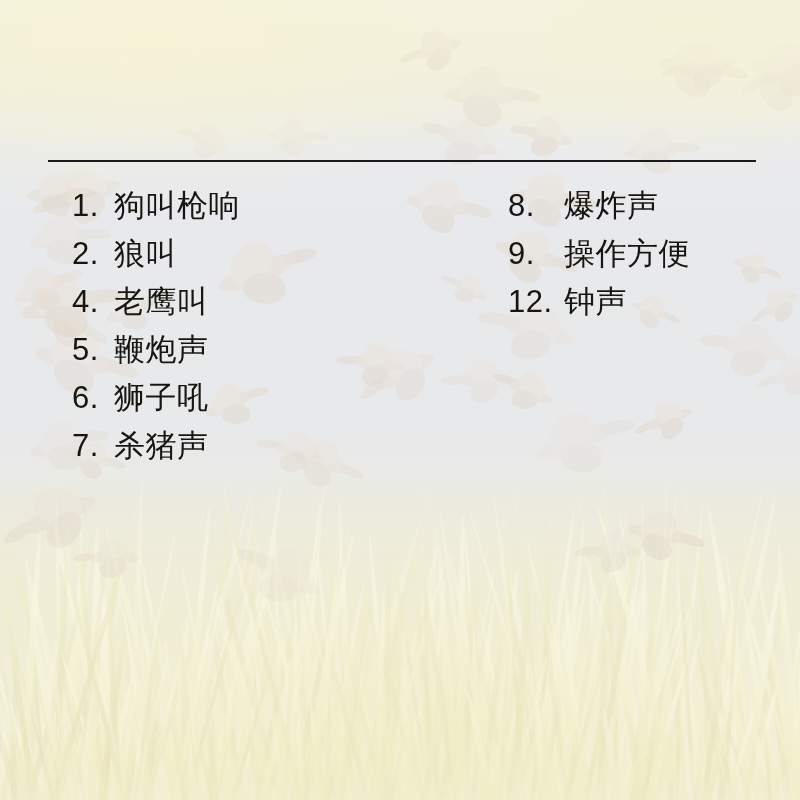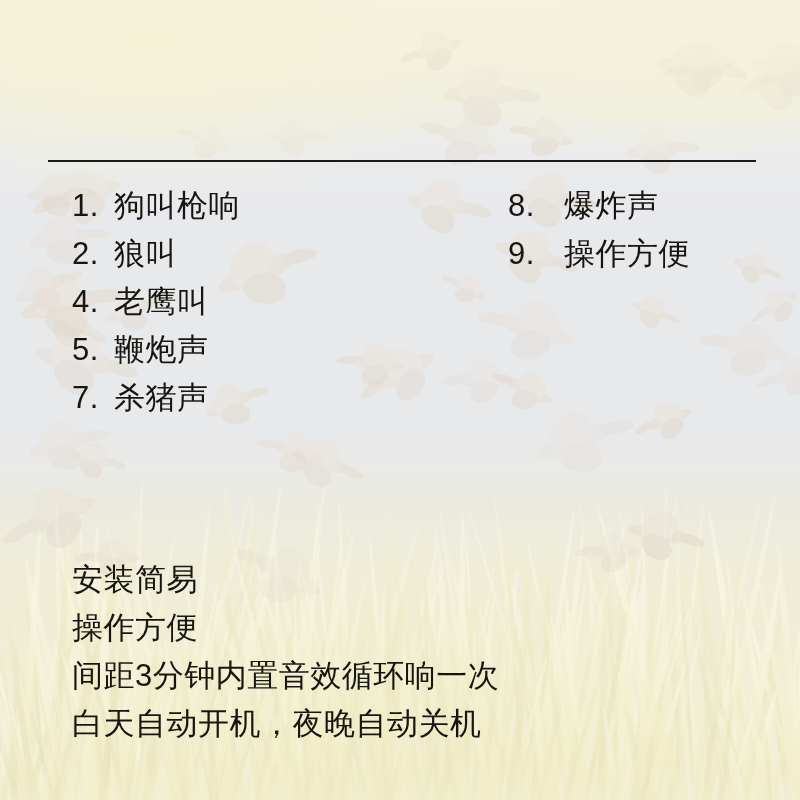--- a/index.html
+++ b/index.html
@@ -922,29 +922,25 @@
 
 
     <div class="divider"></div>
 
     <div class="sound-list">
       <div class="col col-left" id="col-left">
           <div class="sound-item"><span class="num">1.</span><span>狗叫枪响</span></div>
           <div class="sound-item"><span class="num">2.</span><span>狼叫</span></div>
           <div class="sound-item"><span class="num">4.</span><span>老鹰叫</span></div>
           <div class="sound-item"><span class="num">5.</span><span>鞭炮声</span></div>
+          <div class="sound-item"><span class="num">6.</span><span>狮子吼</span></div>
           <div class="sound-item"><span class="num">7.</span><span>杀猪声</span></div>
         </div>
       <div class="col col-right" id="col-right">
           <div class="sound-item"><span class="num">8.</span><span>爆炸声</span></div>
           <div class="sound-item"><span class="num">9.</span><span>操作方便</span></div>
+          <div class="sound-item"><span class="num">12.</span><span>钟声</span></div>
         </div>
     </div>
 
-    <div class="features" id="features">
-        <div class="feature-line">安装简易</div>
-        <div class="feature-line">操作方便</div>
-        <div class="feature-line">间距3分钟内置音效循环响一次</div>
-        <div class="feature-line">白天自动开机，夜晚自动关机</div>
-      </div>
 
   </div>
 </div>
 
 </body></html>

